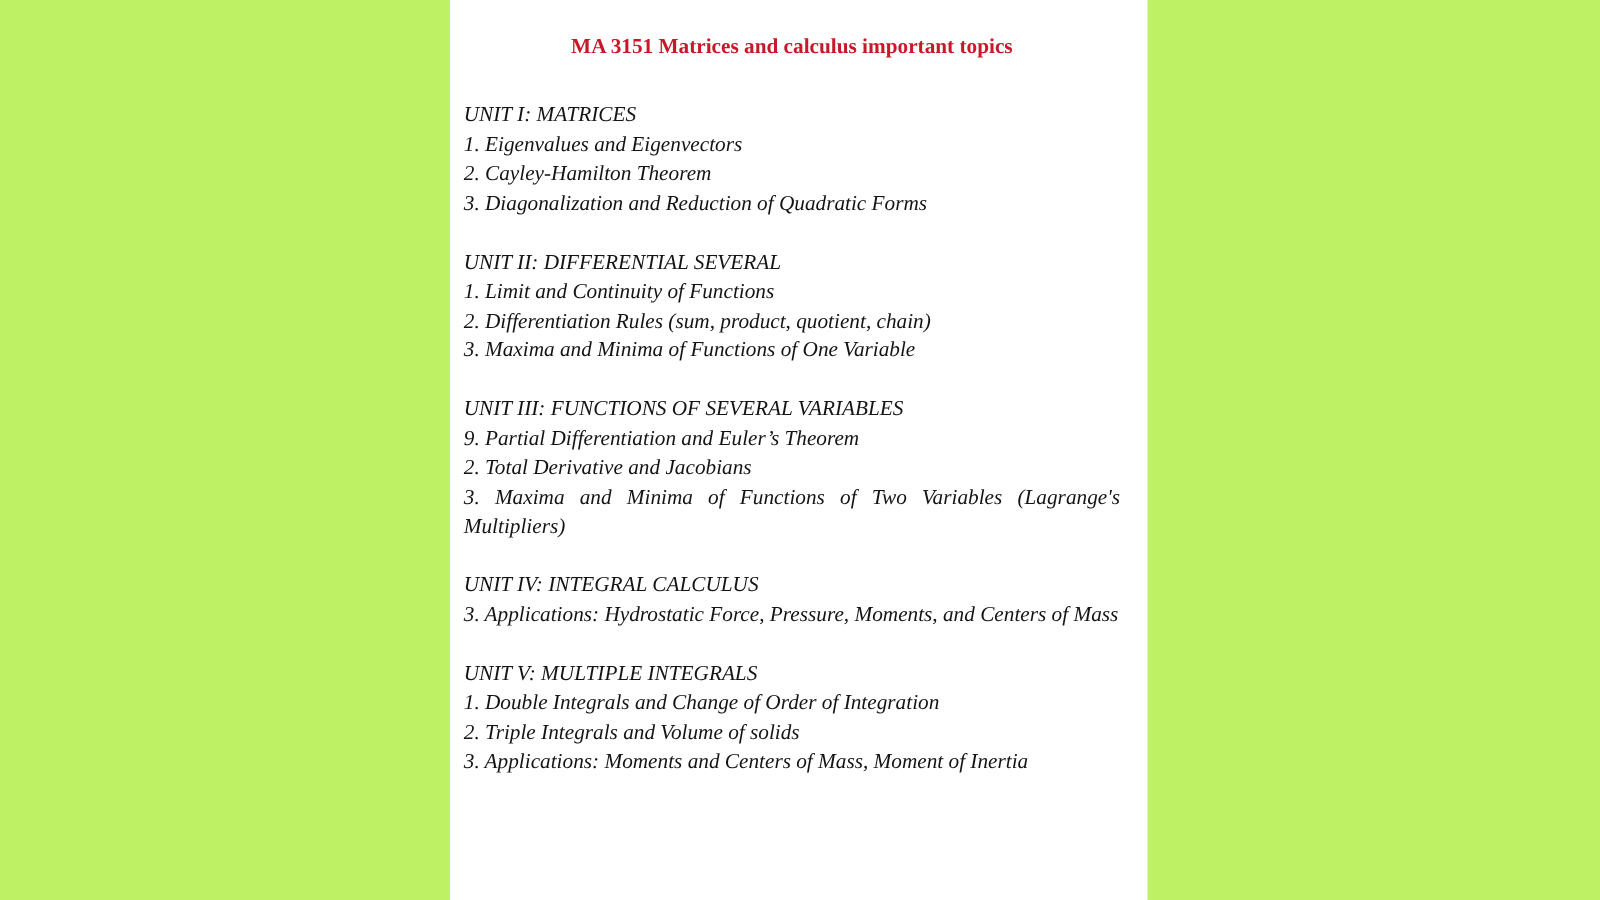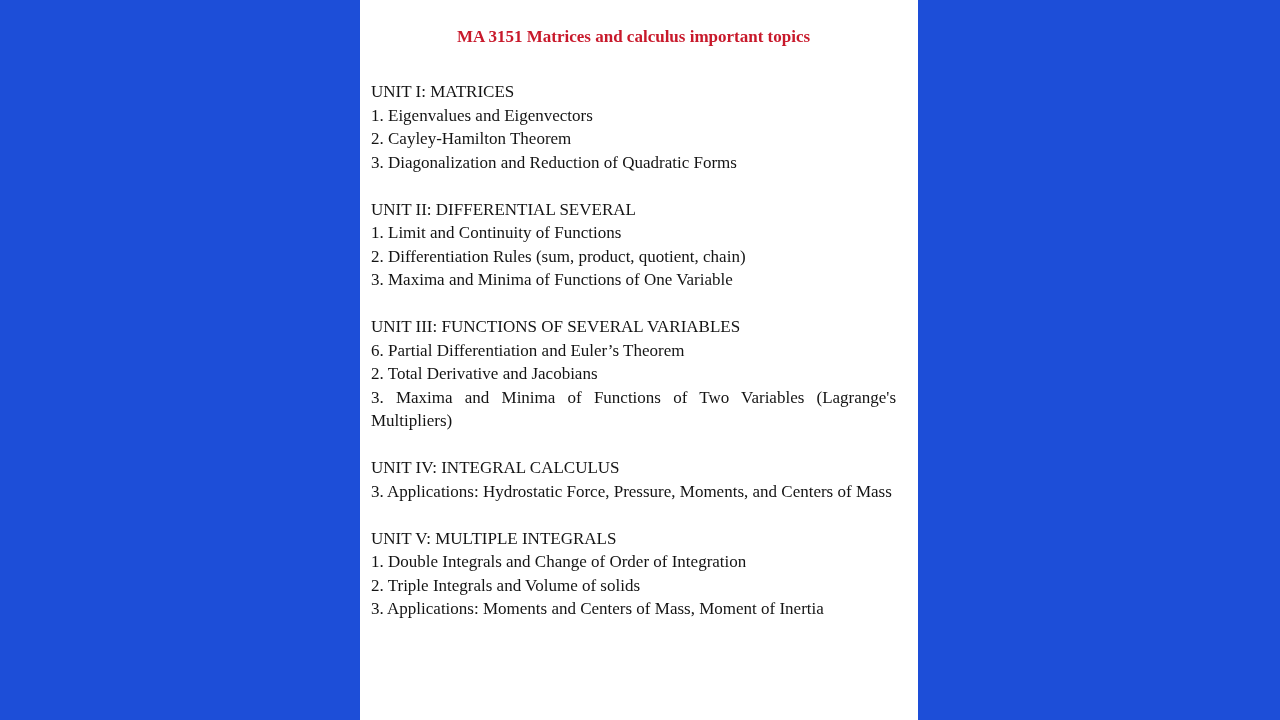--- a/index.html
+++ b/index.html
@@ -33,50 +33,51 @@
   }
   .doc-title {
     margin-top: 25px;
     margin-bottom: 31.5px;
     text-align: center;
     font-weight: bold;
     white-space: nowrap;
   }
   .unit {
     margin-bottom: 23.5px;
+    font-style: italic;
   }
   .unit-heading {
     white-space: nowrap;
   }
   .topic-item {
     text-align: justify;
   }
 </style>
 </head>
 <body>
 
-<div class="stage" style="background: #1d4ed8;">
+<div class="stage" style="background: #bef264;">
   <div class="page" style="background: rgb(255, 255, 255); color: rgb(20, 20, 20);">
     <div class="doc-title" style="color: rgb(200, 25, 43);">MA 3151 Matrices and calculus important topics</div>
     <div id="units">
         <div class="unit">
           <div class="unit-heading">UNIT I: MATRICES</div>
           <div class="topic-item">1. Eigenvalues and Eigenvectors</div>
           <div class="topic-item">2. Cayley-Hamilton Theorem</div>
           <div class="topic-item">3. Diagonalization and Reduction of Quadratic Forms</div>
         </div>
         <div class="unit">
           <div class="unit-heading">UNIT II: DIFFERENTIAL SEVERAL</div>
           <div class="topic-item">1. Limit and Continuity of Functions</div>
           <div class="topic-item">2. Differentiation Rules (sum, product, quotient, chain)</div>
           <div class="topic-item">3. Maxima and Minima of Functions of One Variable</div>
         </div>
         <div class="unit">
           <div class="unit-heading">UNIT III: FUNCTIONS OF SEVERAL VARIABLES</div>
-          <div class="topic-item">6. Partial Differentiation and Euler’s Theorem</div>
+          <div class="topic-item">9. Partial Differentiation and Euler’s Theorem</div>
           <div class="topic-item">2. Total Derivative and Jacobians</div>
           <div class="topic-item">3. Maxima and Minima of Functions of Two Variables (Lagrange's Multipliers)</div>
         </div>
         <div class="unit">
           <div class="unit-heading">UNIT IV: INTEGRAL CALCULUS</div>
           <div class="topic-item">3. Applications: Hydrostatic Force, Pressure, Moments, and Centers of Mass</div>
         </div>
         <div class="unit">
           <div class="unit-heading">UNIT V: MULTIPLE INTEGRALS</div>
           <div class="topic-item">1. Double Integrals and Change of Order of Integration</div>

